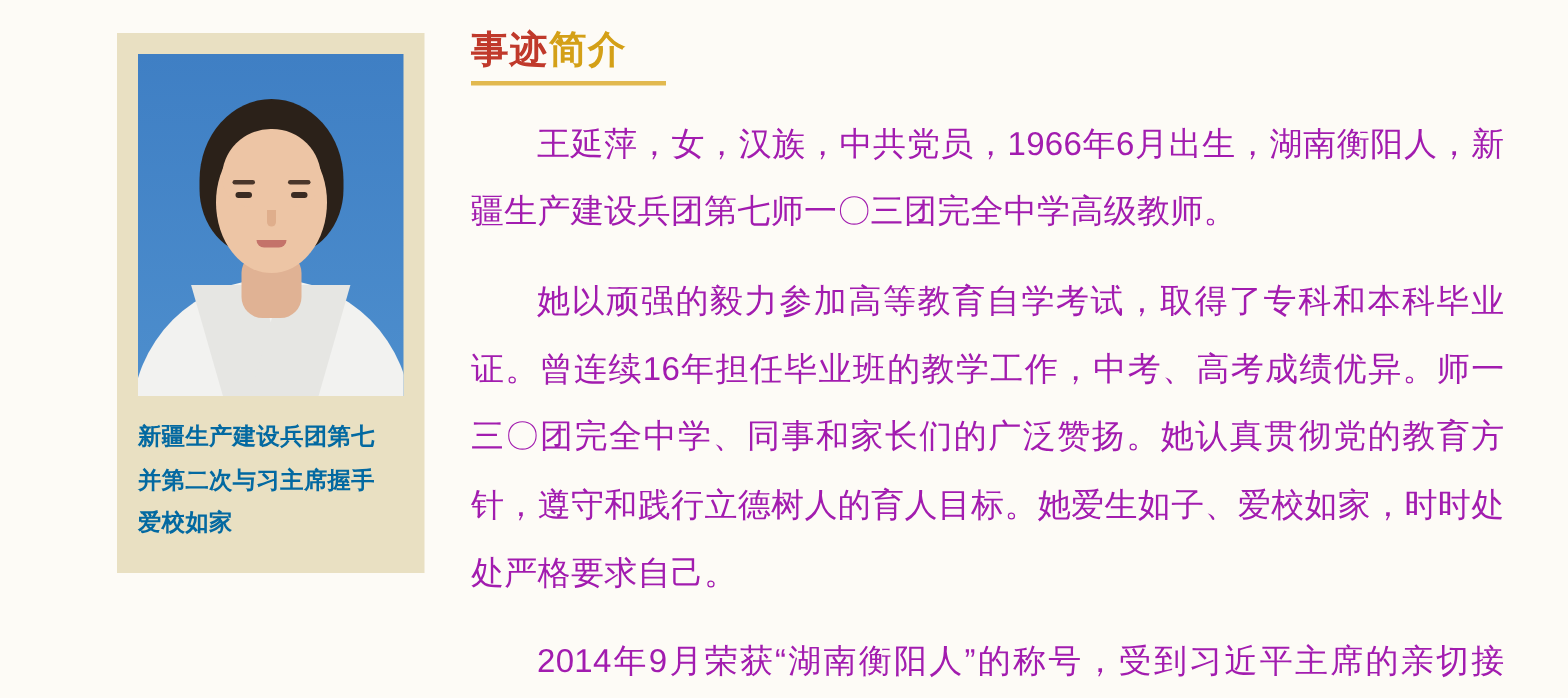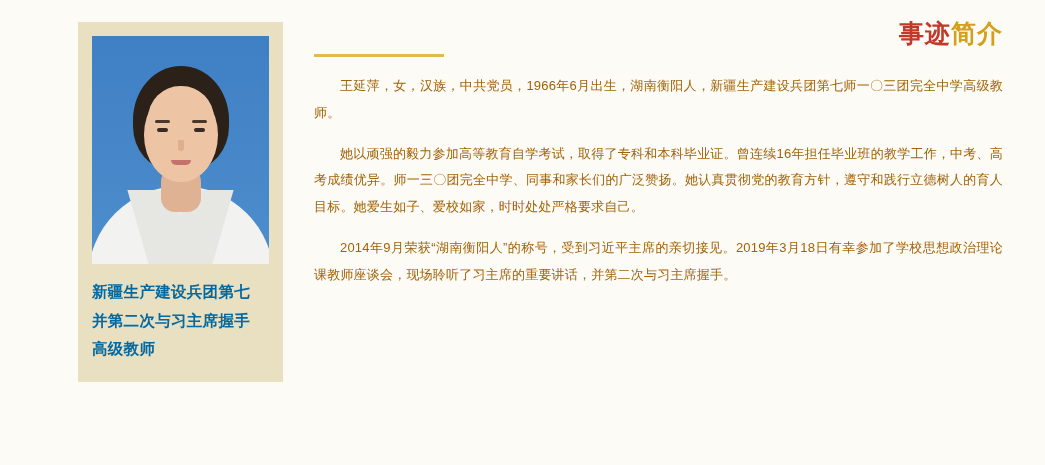--- a/index.html
+++ b/index.html
@@ -164,34 +164,33 @@
     flex: 1 1 auto;
     padding: 18px 42px 0 24px;
     box-sizing: border-box;
   }
   .section-heading {
     font-size: 25px;
     font-weight: bold;
     line-height: 1.2;
     margin: 0 0 4px 0;
     letter-spacing: 1px;
-    text-align: right;
   }
   .section-heading .h-strong { color: #c0392b; }
   .section-heading .h-rest { color: #d4a017; }
   .heading-rule {
     width: 130px;
     height: 3px;
     background: #e2b94f;
     margin: 6px 0 16px 0;
   }
   .para {
-    font-size: 13px;
+    font-size: 22px;
     line-height: 2.06;
-    color: #a16207;
+    color: #a21caf;
     margin: 0 0 14px 0;
     text-indent: 2em;
     text-align: justify;
     letter-spacing: 0.2px;
   }
   .para:last-child { margin-bottom: 0; }
 </style>
 </head>
 <body>
 
@@ -212,21 +211,21 @@
         <div class="brow-r"></div>
         <div class="eye-l"></div>
         <div class="eye-r"></div>
         <div class="nose"></div>
         <div class="mouth"></div>
       </div>
 
       <div class="profile-caption">
         <div>新疆生产建设兵团第七</div>
         <div>并第二次与习主席握手</div>
-        <div>高级教师</div>
+        <div>爱校如家</div>
       </div>
 
     </div>
   </div>
 
   <div class="article-col">
 
     <h1 class="section-heading">
       <span class="h-strong">事迹</span><span class="h-rest">简介</span>
     </h1>

